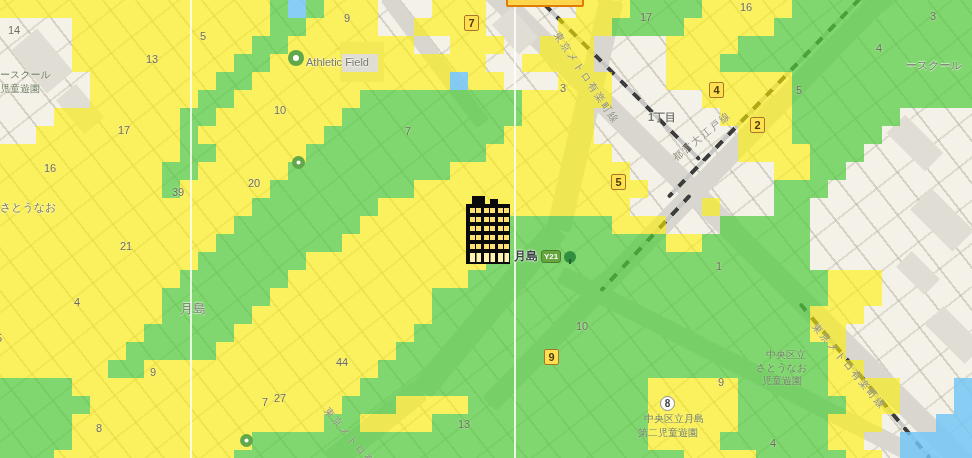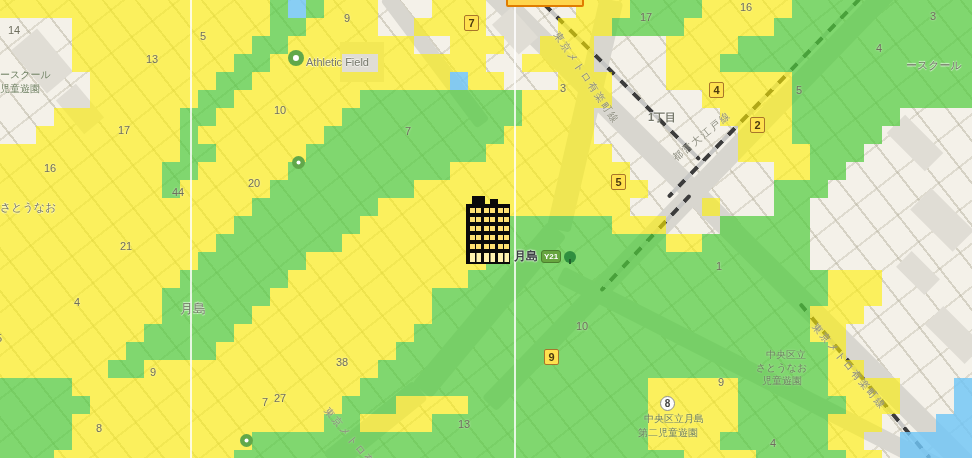--- a/index.html
+++ b/index.html
@@ -1266,27 +1266,27 @@
       <div class="lot" style="left: 640px; top: 11px;">17</div>
       <div class="lot" style="left: 740px; top: 1px;">16</div>
       <div class="lot" style="left: 930px; top: 10px;">3</div>
       <div class="lot" style="left: 876px; top: 42px;">4</div>
       <div class="lot" style="left: 796px; top: 84px;">5</div>
       <div class="lot" style="left: 560px; top: 82px;">3</div>
       <div class="lot" style="left: 274px; top: 104px;">10</div>
       <div class="lot" style="left: 405px; top: 125px;">7</div>
       <div class="lot" style="left: 118px; top: 124px;">17</div>
       <div class="lot" style="left: 44px; top: 162px;">16</div>
-      <div class="lot" style="left: 172px; top: 186px;">44</div>
+      <div class="lot" style="left: 172px; top: 186px;">39</div>
       <div class="lot" style="left: 248px; top: 177px;">20</div>
       <div class="lot" style="left: 120px; top: 240px;">21</div>
       <div class="lot" style="left: 716px; top: 260px;">1</div>
       <div class="lot" style="left: 576px; top: 320px;">10</div>
       <div class="lot" style="left: 74px; top: 296px;">4</div>
-      <div class="lot" style="left: 336px; top: 356px;">38</div>
+      <div class="lot" style="left: 336px; top: 356px;">44</div>
       <div class="lot" style="left: 150px; top: 366px;">9</div>
       <div class="lot" style="left: 718px; top: 376px;">9</div>
       <div class="lot" style="left: 274px; top: 392px;">27</div>
       <div class="lot" style="left: 262px; top: 396px;">7</div>
       <div class="lot" style="left: 458px; top: 418px;">13</div>
       <div class="lot" style="left: 96px; top: 422px;">8</div>
       <div class="lot" style="left: 770px; top: 437px;">4</div>
       <div class="lot" style="left: -4px; top: 332px;">5</div>
       <div class="place" style="left: 306px; top: 56px;">Athletic Field</div>
       <div class="place" style="left: 180px; top: 300px; font-size: 13px;">月島</div>

